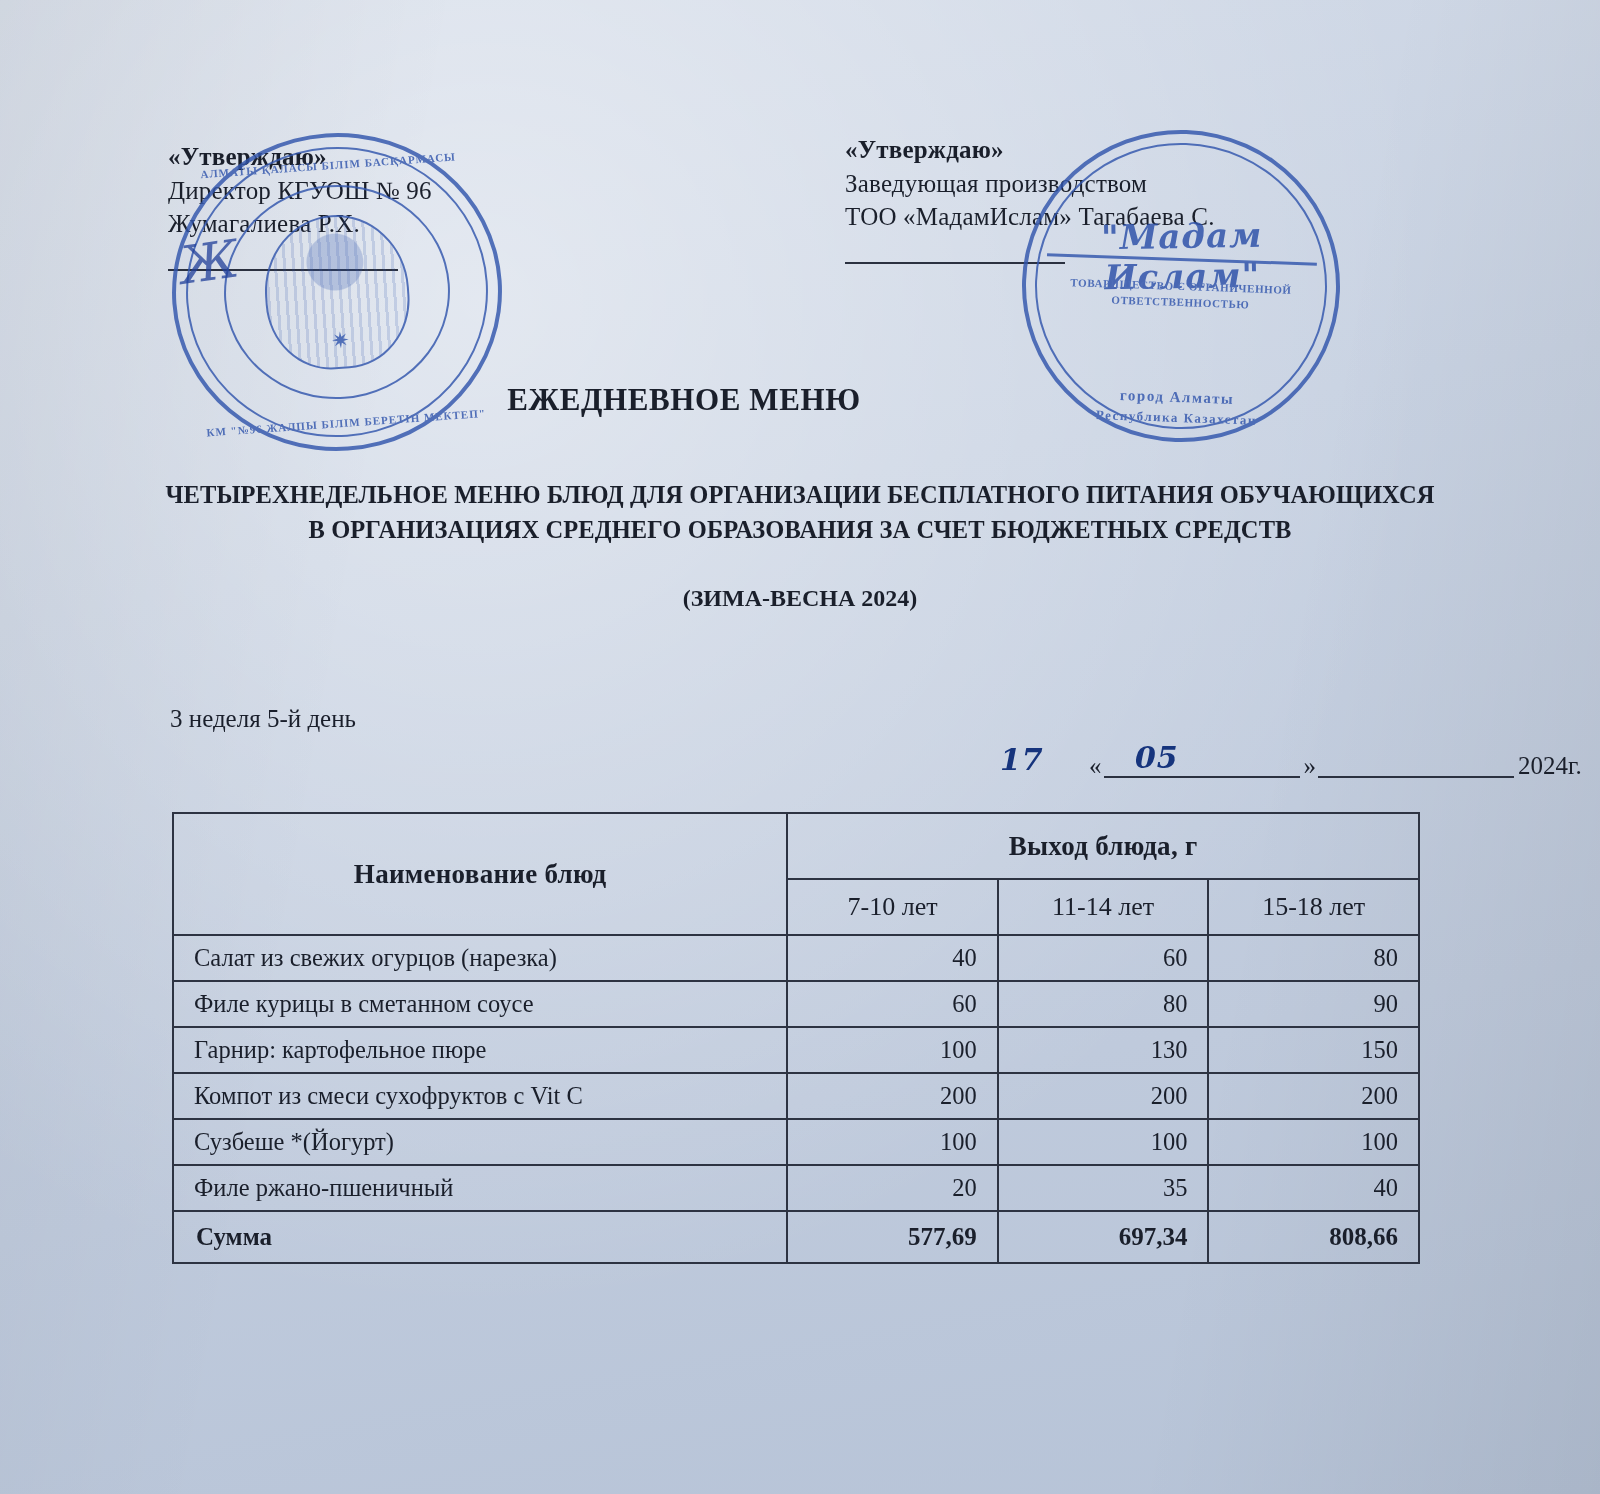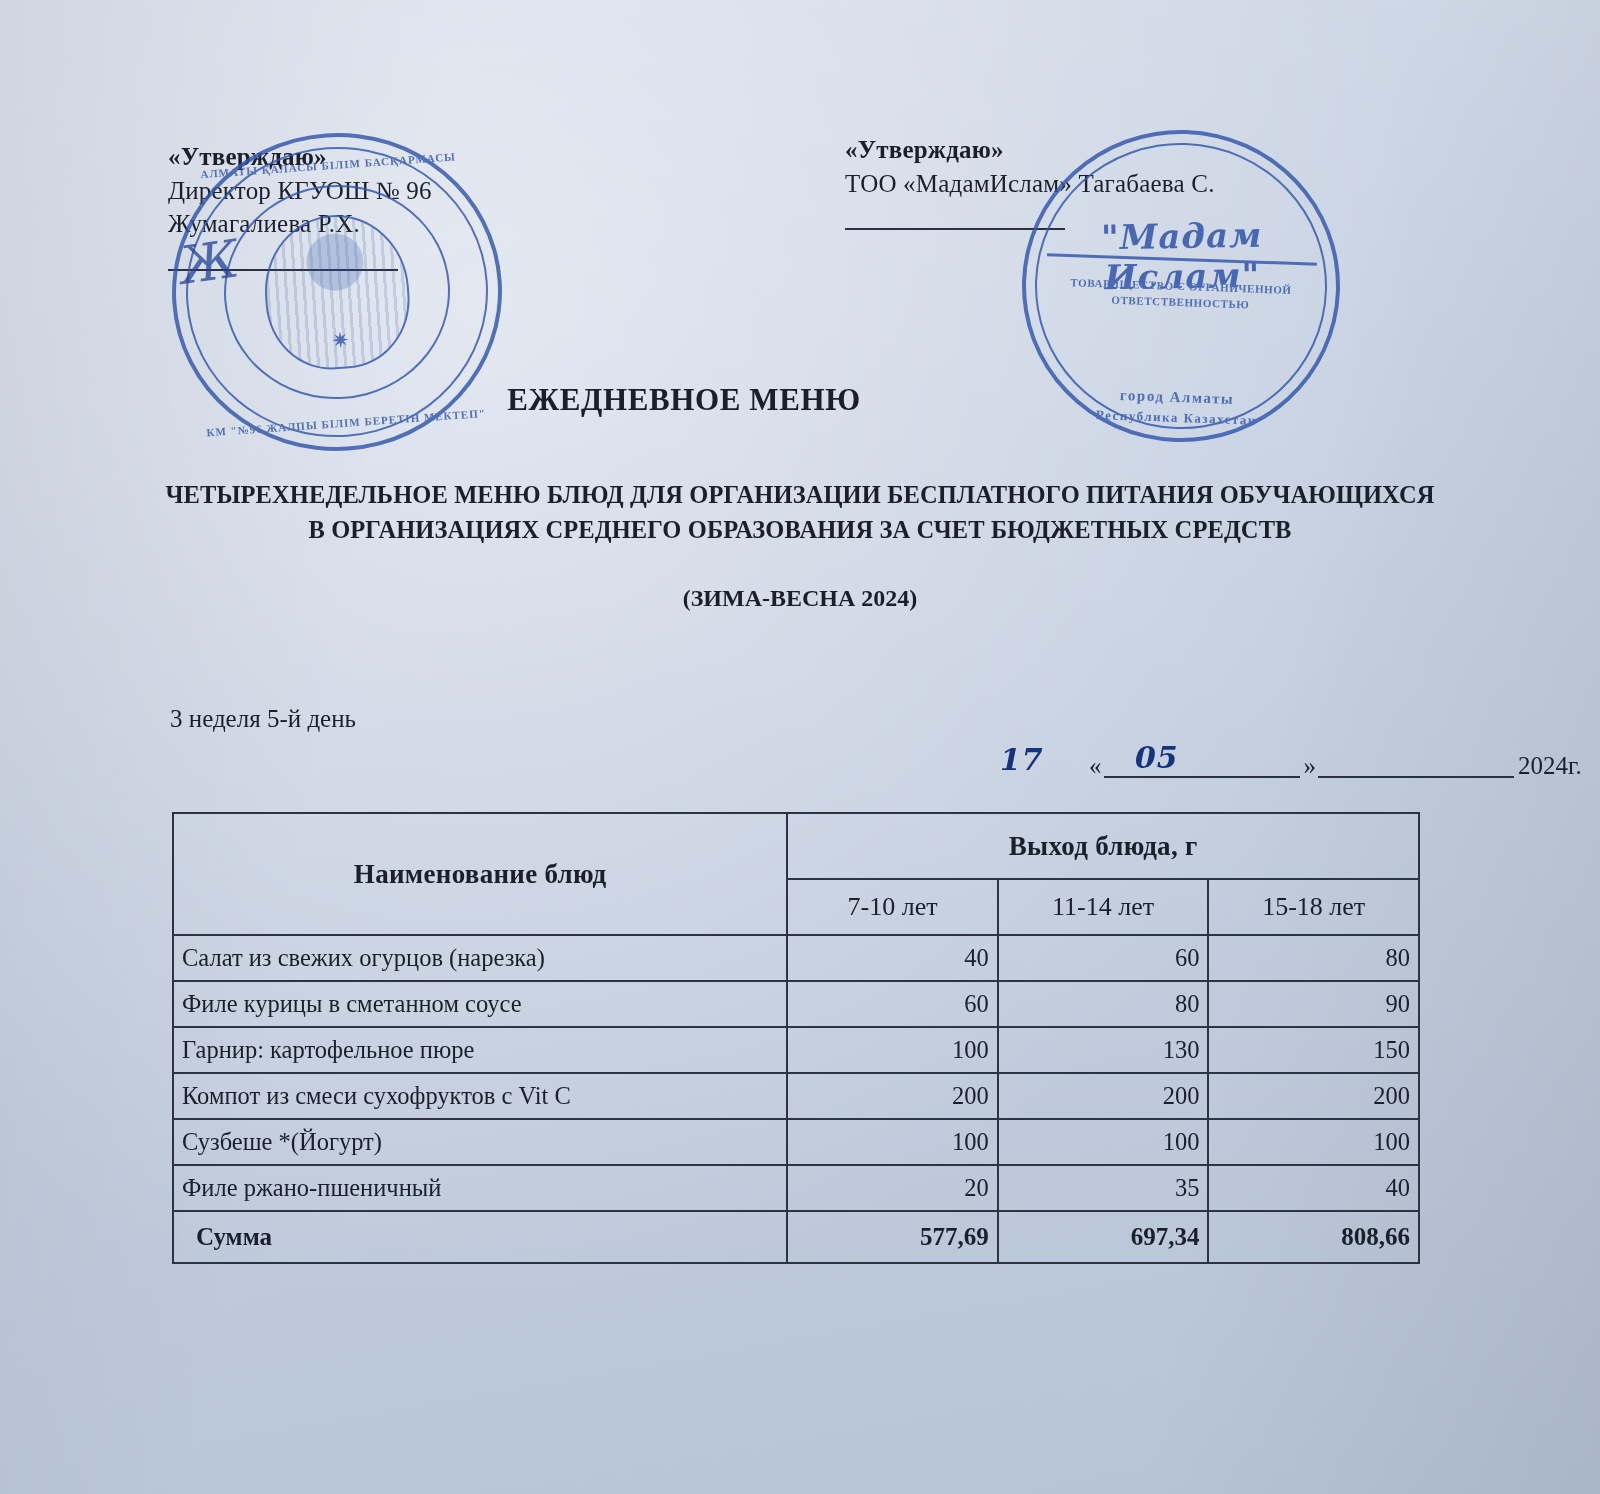--- a/index.html
+++ b/index.html
@@ -143,21 +143,21 @@
   table.menu {
     position: absolute;
     left: 172px;
     top: 812px;
     width: 1248px;
     border-collapse: collapse;
     font-size: 24px;
   }
   table.menu th, table.menu td {
     border: 2px solid #2d3342;
-    padding: 3px 8px;
+    padding: 3px 20px;
     background: transparent;
   }
   .th-main {
     text-align: center;
     font-weight: bold;
     font-size: 27px;
     height: 58px;
     letter-spacing: 0.3px;
   }
   .th-age {
@@ -325,20 +325,21 @@
 
   <div class="approve-left">
     <div class="approve-title">«Утверждаю»</div>
     <div>Директор КГУОШ № 96</div>
     <div>Жумагалиева Р.Х.</div>
     <span class="sig-line"></span>
   </div>
 
   <div class="approve-right">
     <div class="approve-title">«Утверждаю»</div>
+    <div>Заведующая производством</div>
     <div>ТОО «МадамИслам» Тагабаева С.</div>
     <span class="sig-line right"></span>
   </div>
 
   <div class="stamp stamp-left">
     <div class="ring r1"></div>
     <div class="ring r2"></div>
     <div class="ring r3"></div>
     <div class="arc-top">АЛМАТЫ ҚАЛАСЫ БІЛІМ БАСҚАРМАСЫ</div>
     <div class="emblem"></div>

